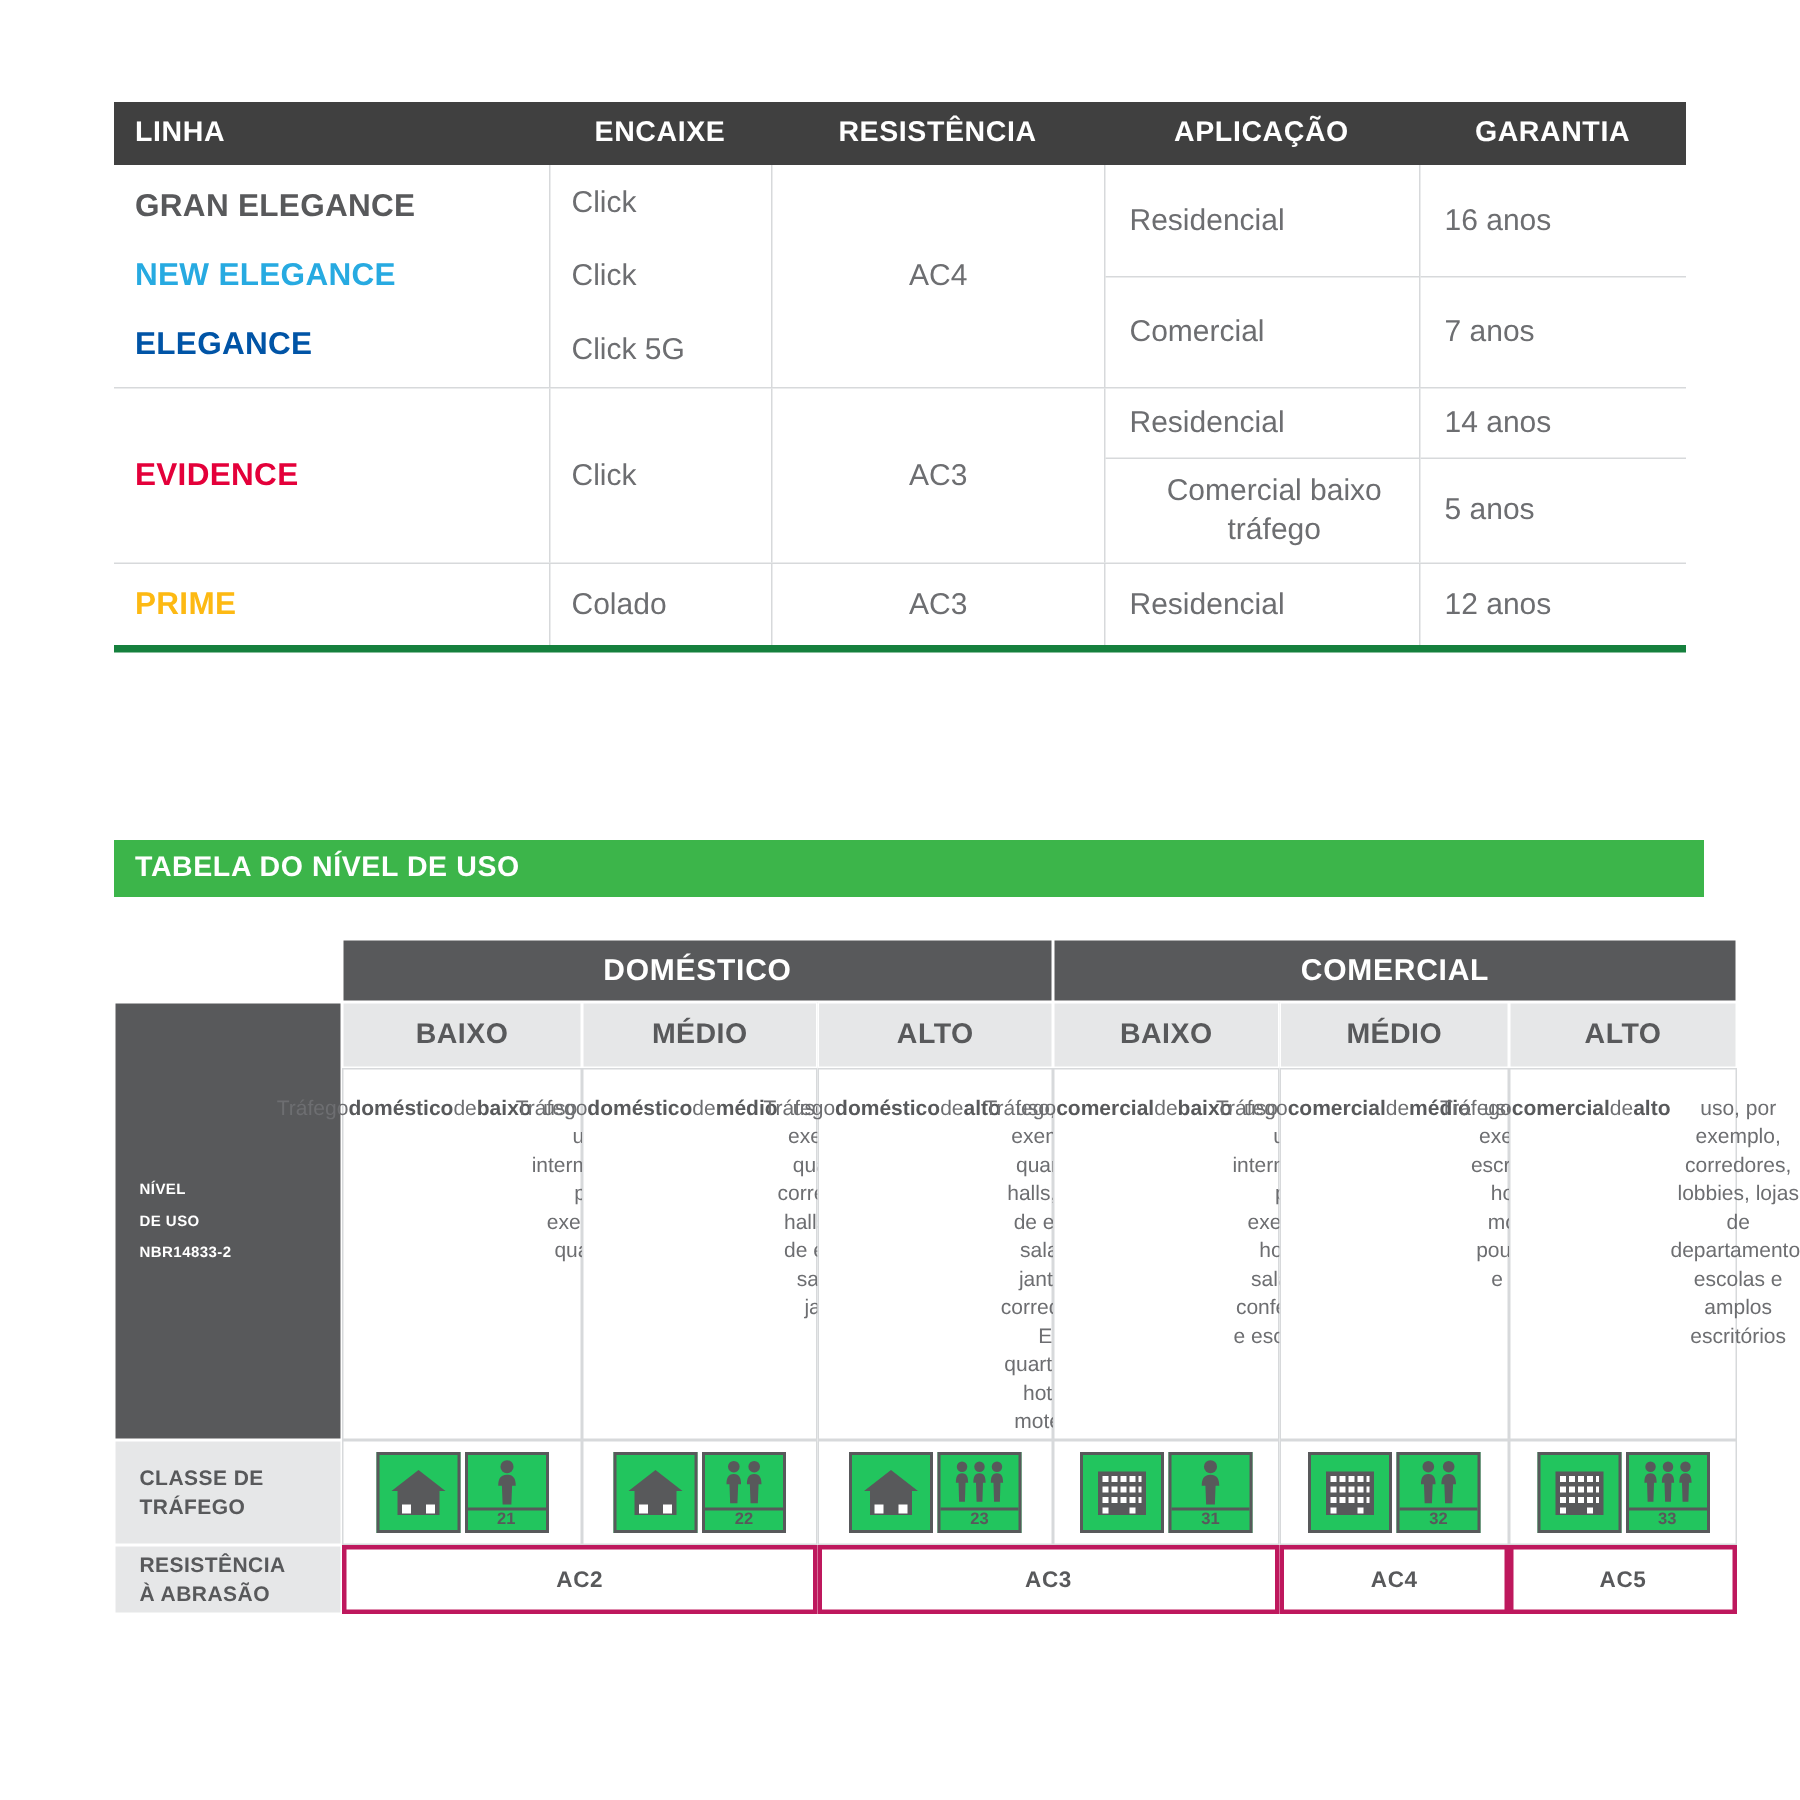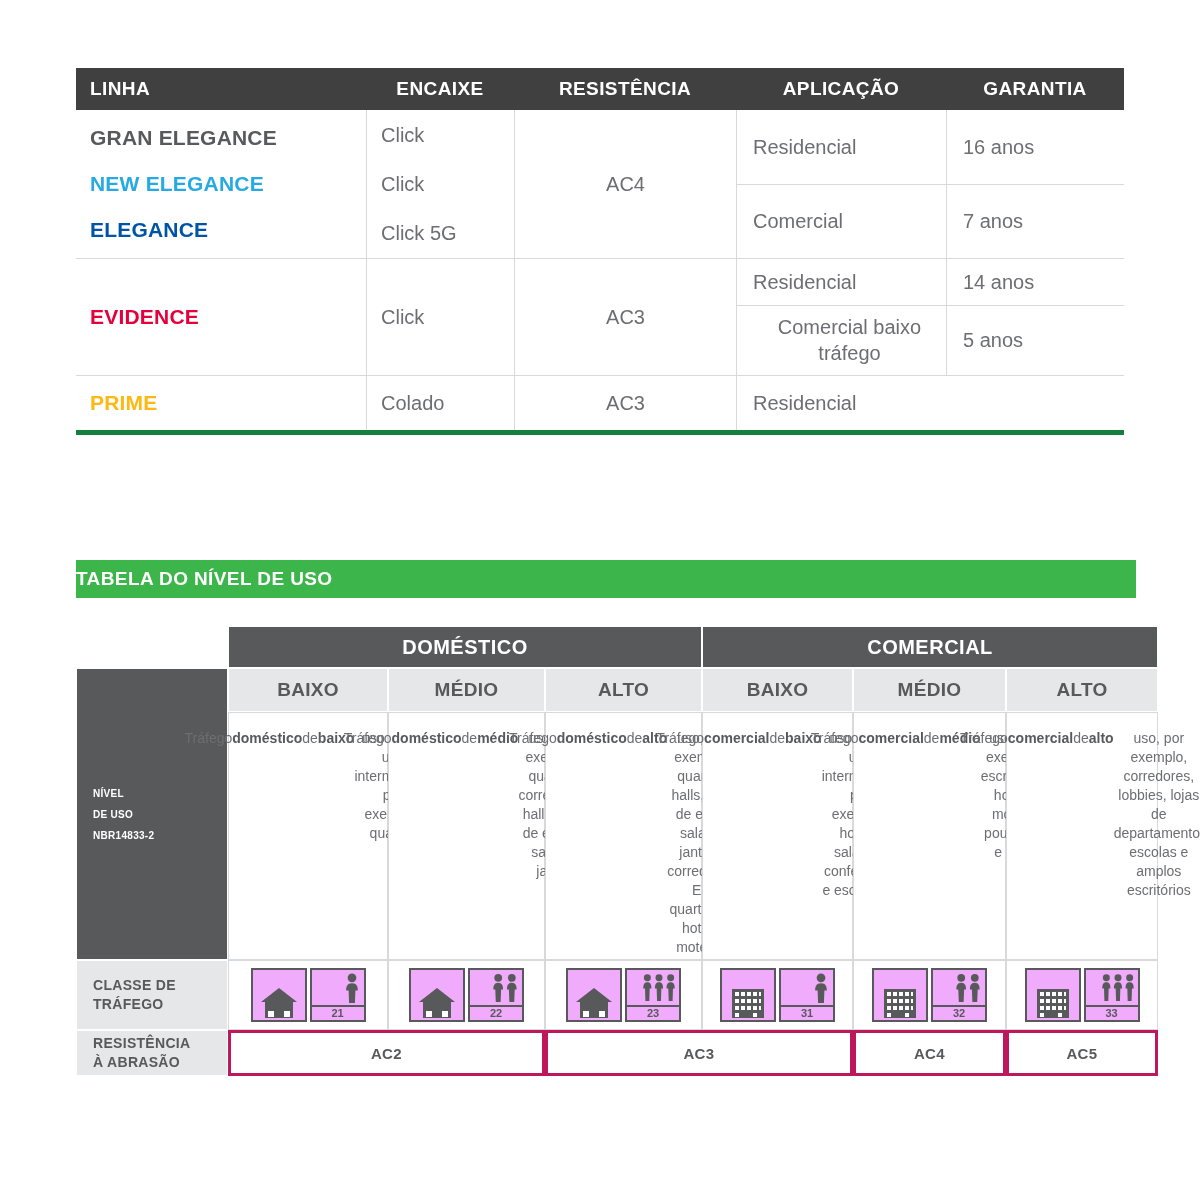--- a/index.html
+++ b/index.html
@@ -100,20 +100,21 @@
   }
   .t2-title {
     background: #3cb54a;
     color: #ffffff;
     font-size: 19px;
     font-weight: bold;
     letter-spacing: 0.4px;
     height: 38px;
     display: flex;
     align-items: center;
+    padding-left: 14px;
     box-sizing: border-box;
   }
   .t2-grid {
     margin-top: 28px;
     display: grid;
     grid-template-columns: 152px 160px 157px 157px 151px 153px 152px;
     grid-template-rows: 42px 44px 248px 70px 46px;
   }
   .g {
     box-sizing: border-box;
@@ -184,26 +185,26 @@
   .empty-cell { background: #ffffff; border: none; }
 
   
   .picto {
     display: flex;
     gap: 3px;
     align-items: flex-end;
   }
   .pbox {
     border: 2px solid #58595b;
-    background: #f0abfc;
+    background: #22c55e;
     width: 52px;
     height: 50px;
     position: relative;
     display: flex;
-    align-items: flex-end;
+    align-items: center;
     justify-content: center;
   }
   .pbox.num { flex-direction: column; justify-content: space-between; }
   .pnum {
     font-size: 11px;
     font-weight: bold;
     color: #58595b;
     border-top: 2px solid #58595b;
     width: 100%;
     text-align: center;
@@ -275,20 +276,23 @@
         <div class="line-name ln-pri">PRIME</div>
       </div>
       <div class="t1-cell c2 bd-l" style="align-items:flex-start;padding-left:14px;">
         <div>Colado</div>
       </div>
       <div class="t1-cell c3 bd-l" style="align-items:center;">
         <div>AC3</div>
       </div>
       <div class="t1-cell c4 bd-l" style="align-items:flex-start;padding-left:16px;">
         <div>Residencial</div>
+      </div>
+      <div class="t1-cell c5 bd-l" style="align-items:flex-start;padding-left:16px;">
+        <div>12 anos</div>
       </div>
     </div>
 
   </div>
 </div>
 
 <div id="table2">
 
   <div class="t2-title">TABELA DO NÍVEL DE USO</div>
 

